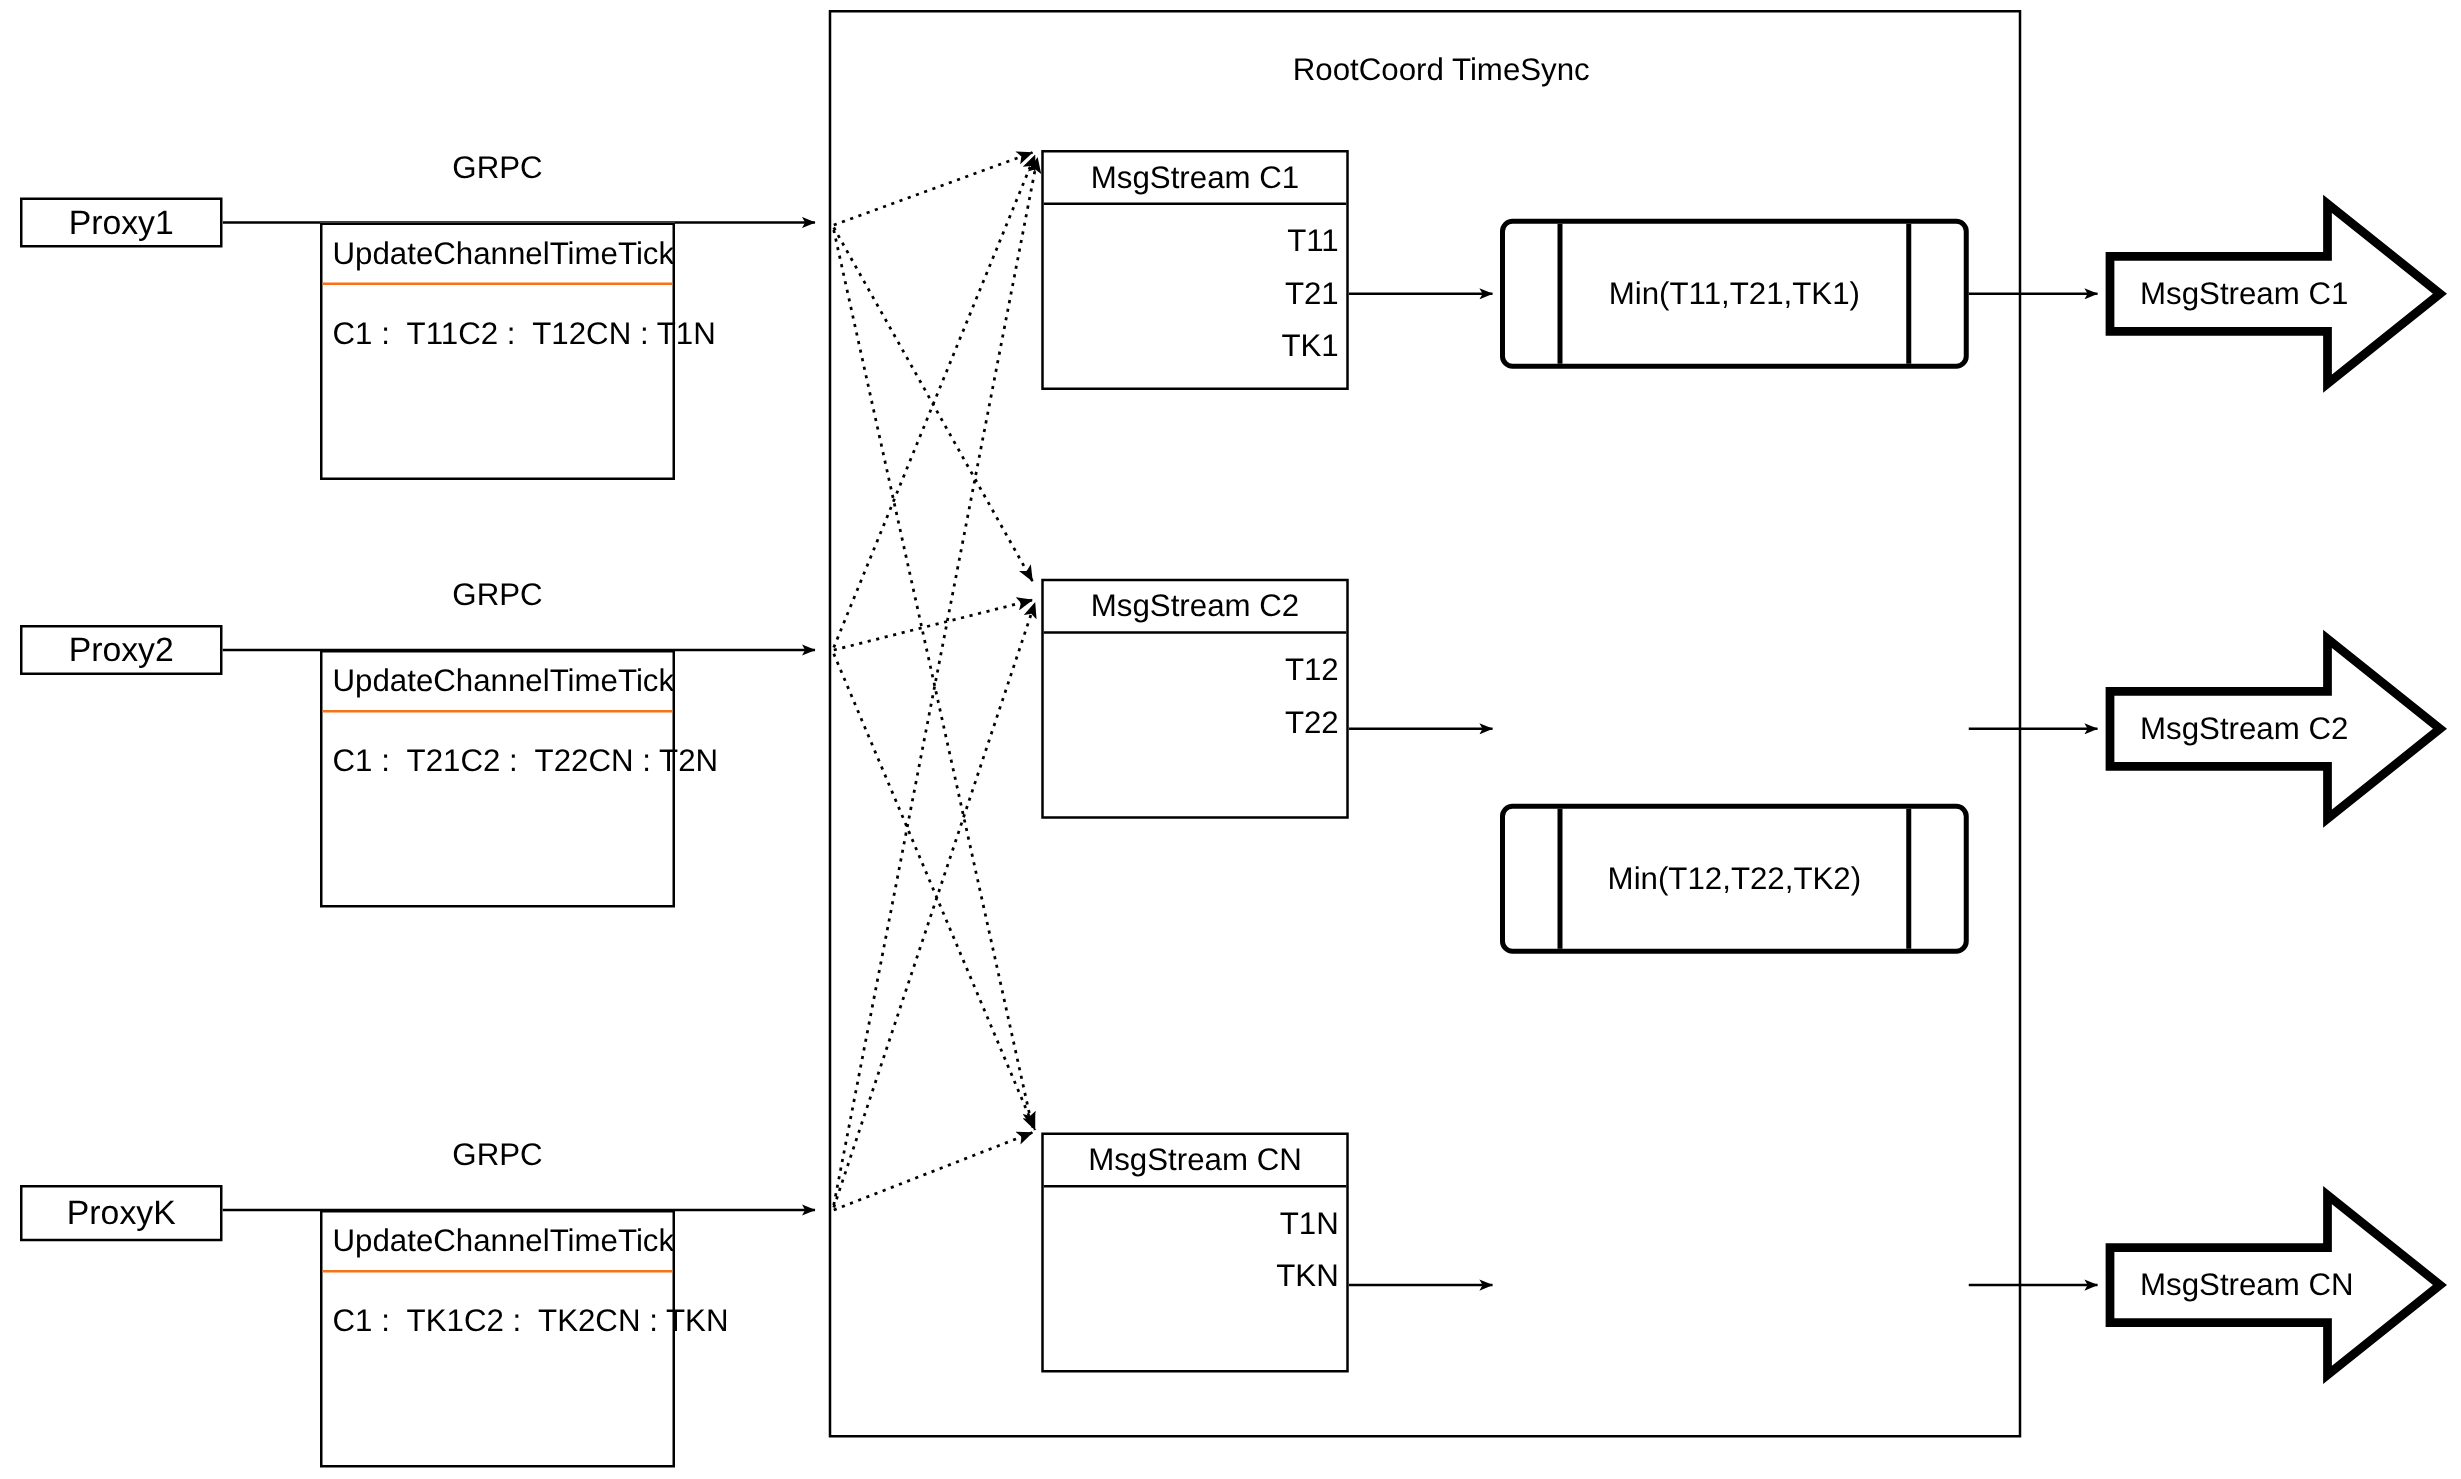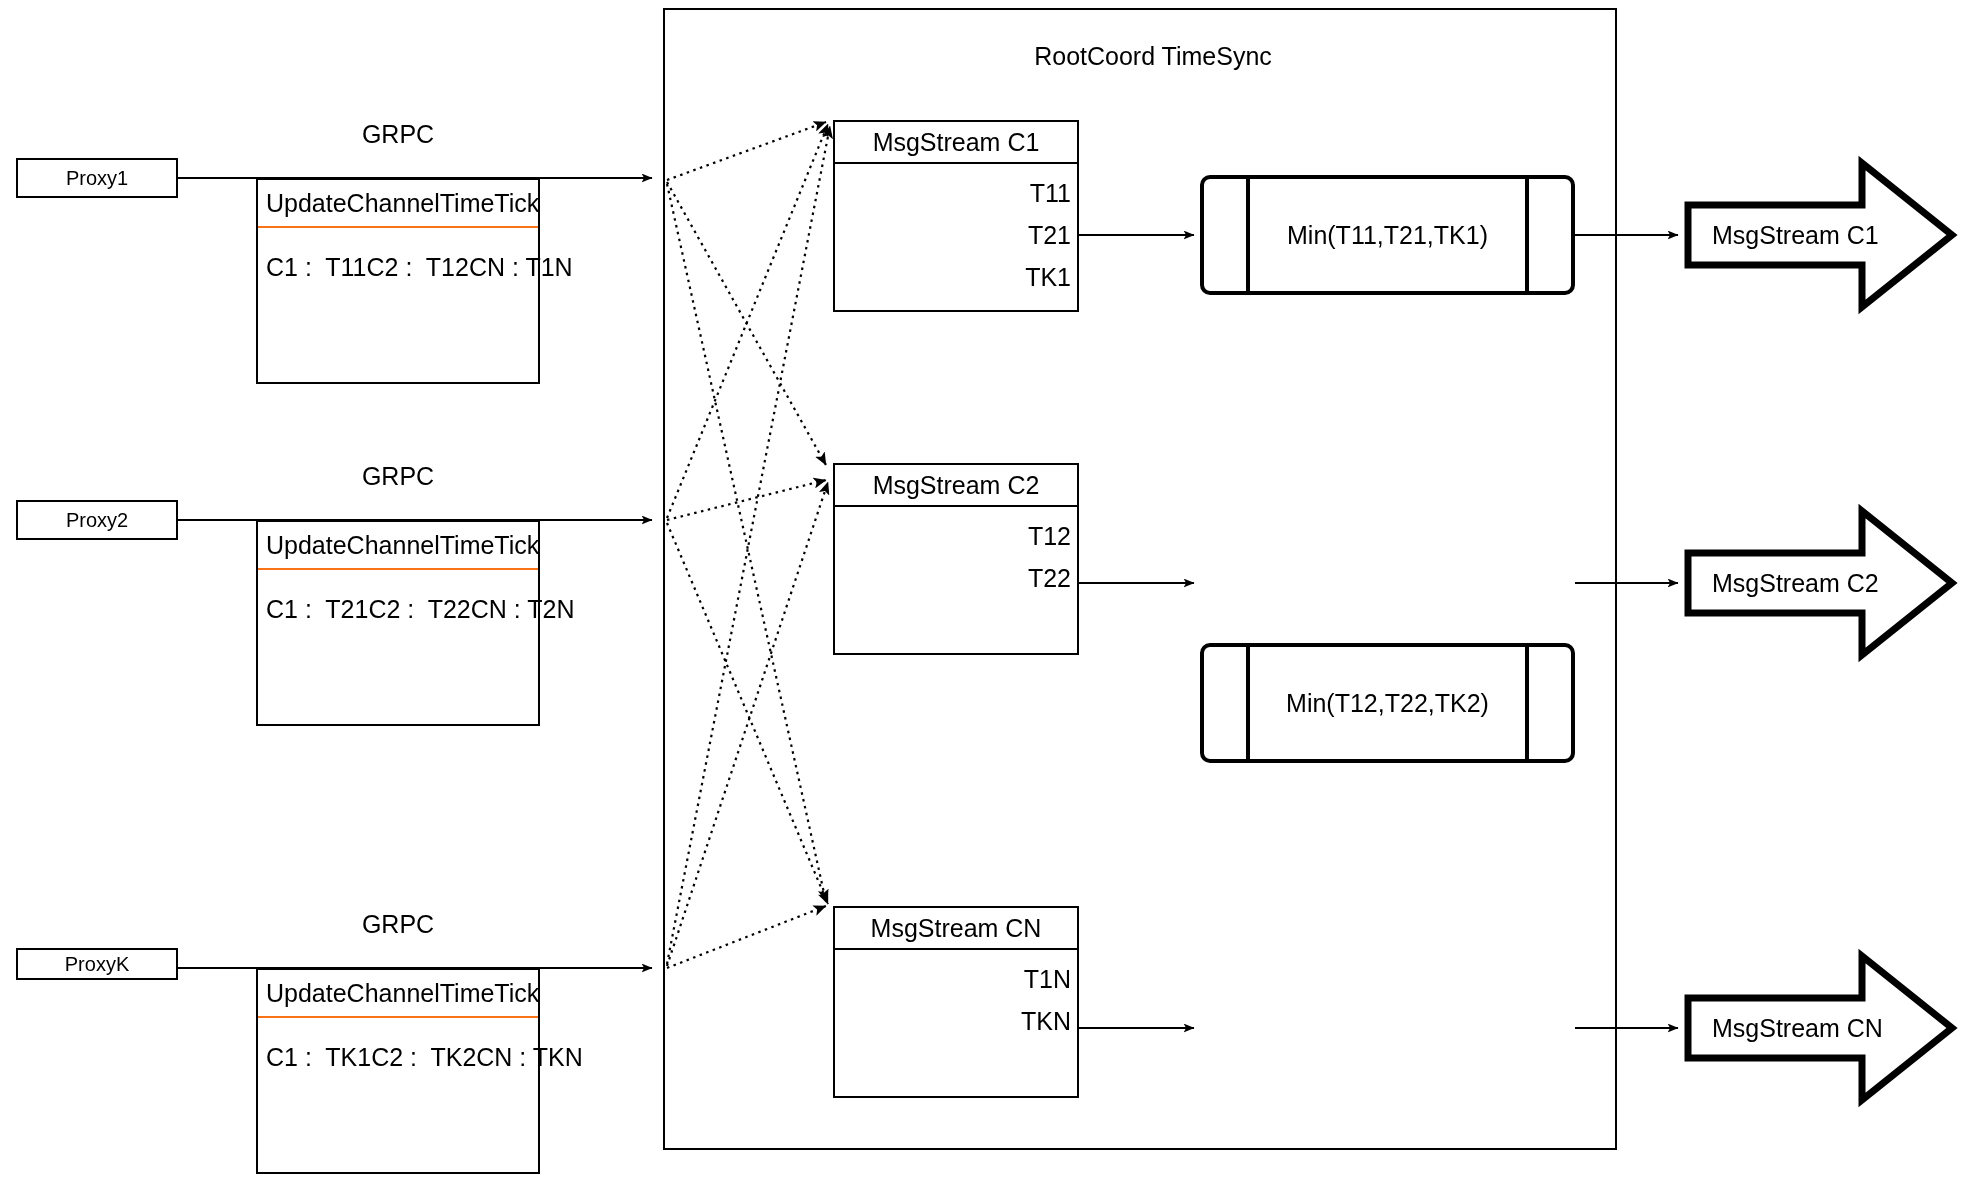--- a/index.html
+++ b/index.html
@@ -16,21 +16,21 @@
   }
   .abs{position:absolute;}
 
   
   .proxy-box{
     border:2px solid #000;
     background:#fff;
     display:flex;
     align-items:center;
     justify-content:center;
-    font-size:20px;
+    font-size:27px;
     box-sizing:border-box;
   }
   .tick-box{
     border:2px solid #000;
     background:#fff;
     box-sizing:border-box;
     display:flex;
     flex-direction:column;
   }
   .tick-title{
@@ -220,21 +220,21 @@
     <div class="tick-title">UpdateChannelTimeTick</div>
     <div class="tick-body">
       <div class="tick-row">C1 :  T21</div>
       <div class="tick-row">C2 :  T22</div>
       <div class="tick-row">CN : T2N</div>
     </div>
   </div>
 
   <div class="abs grpc-label" style="left:256px;top:910px;width:284px;">GRPC</div>
 
-  <div class="abs proxy-box" style="left:16px;top:948px;width:162px;height:32px;">
+  <div class="abs proxy-box" style="left:16px;top:948px;width:162px;height:45px;">
     <span>ProxyK</span>
   </div>
 
   <div class="abs tick-box" style="left:256px;top:968px;width:284px;height:206px;">
     <div class="tick-title">UpdateChannelTimeTick</div>
     <div class="tick-body">
       <div class="tick-row">C1 :  TK1</div>
       <div class="tick-row">C2 :  TK2</div>
       <div class="tick-row">CN : TKN</div>
     </div>

